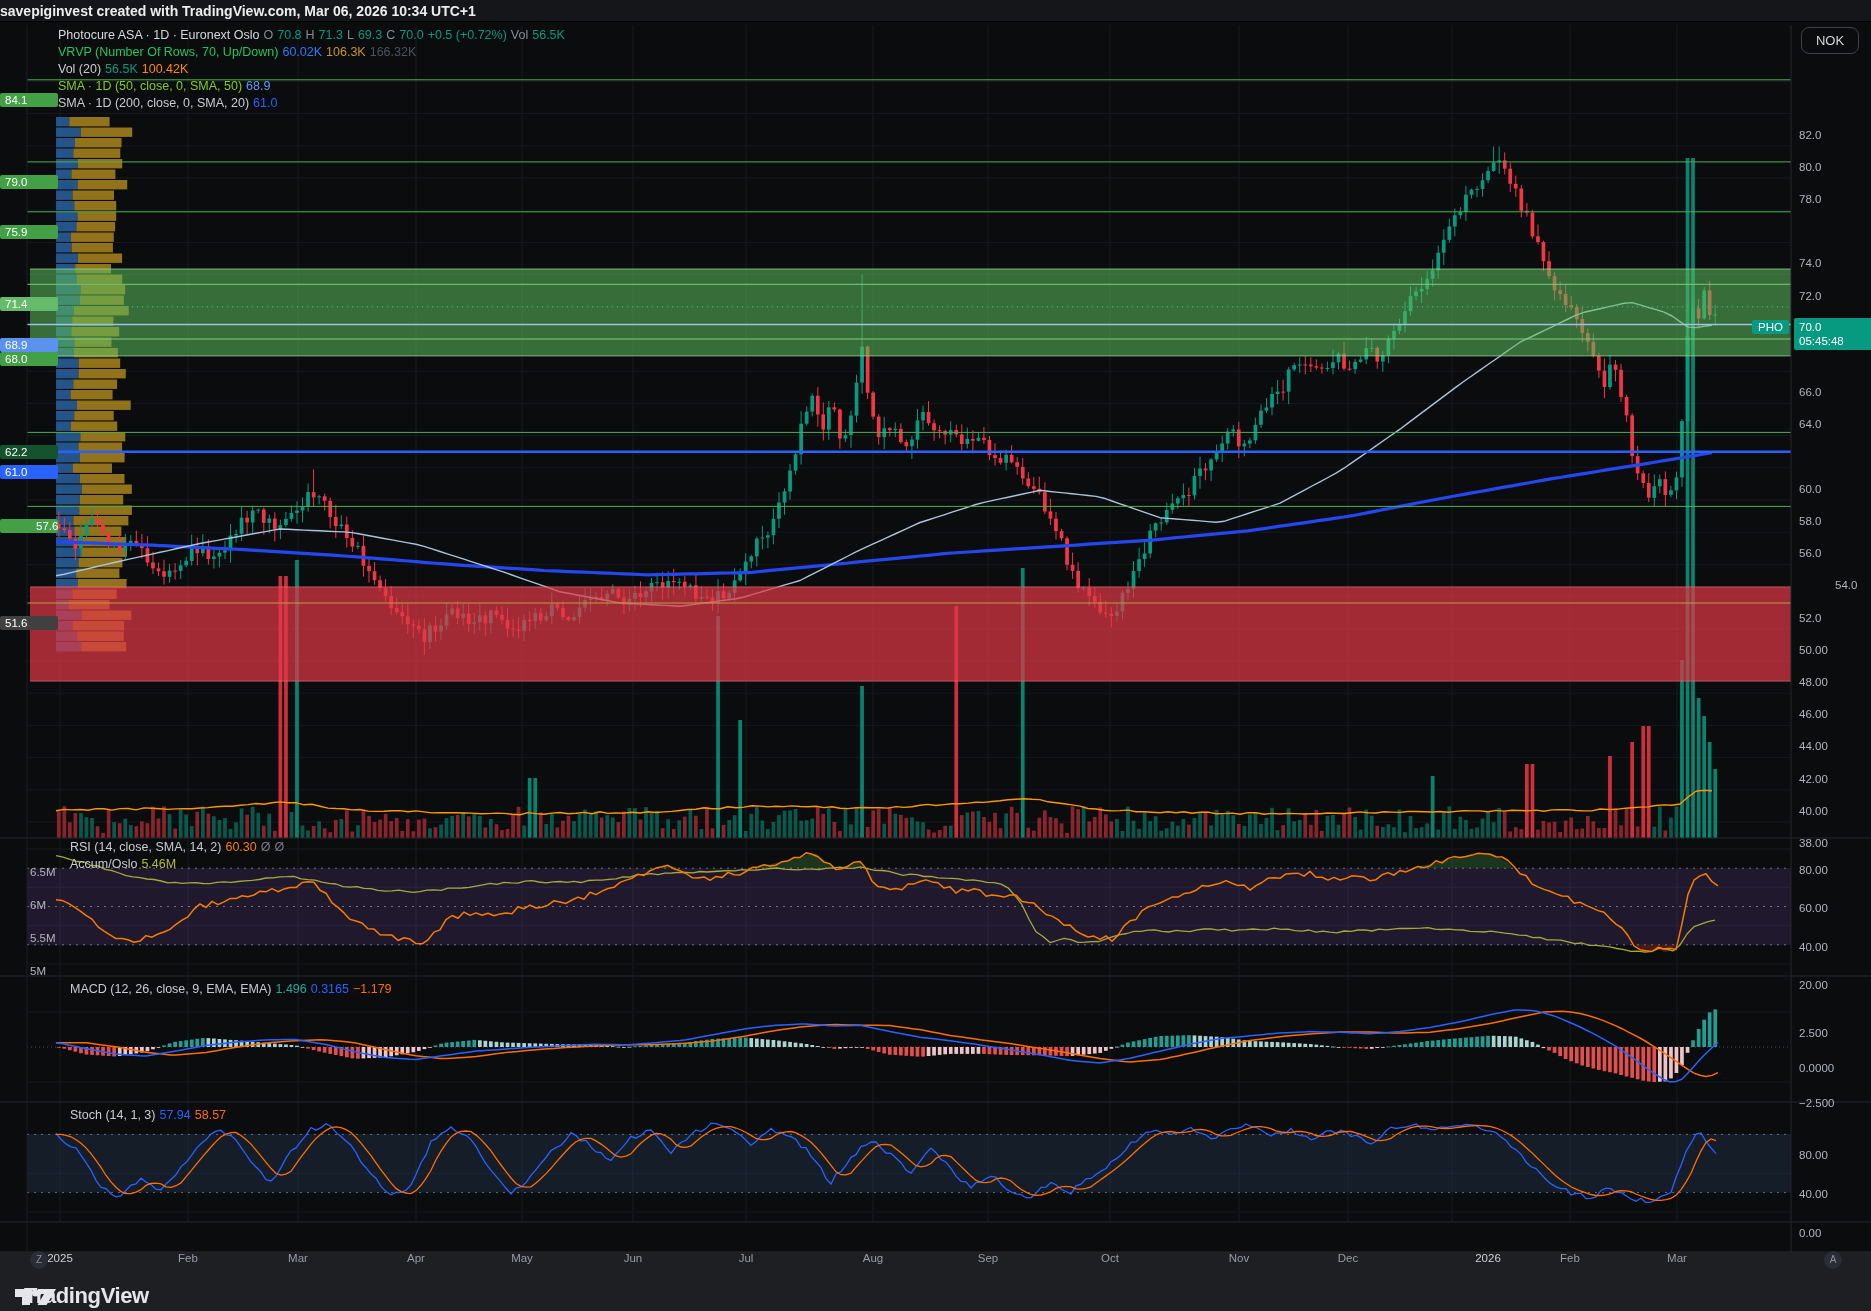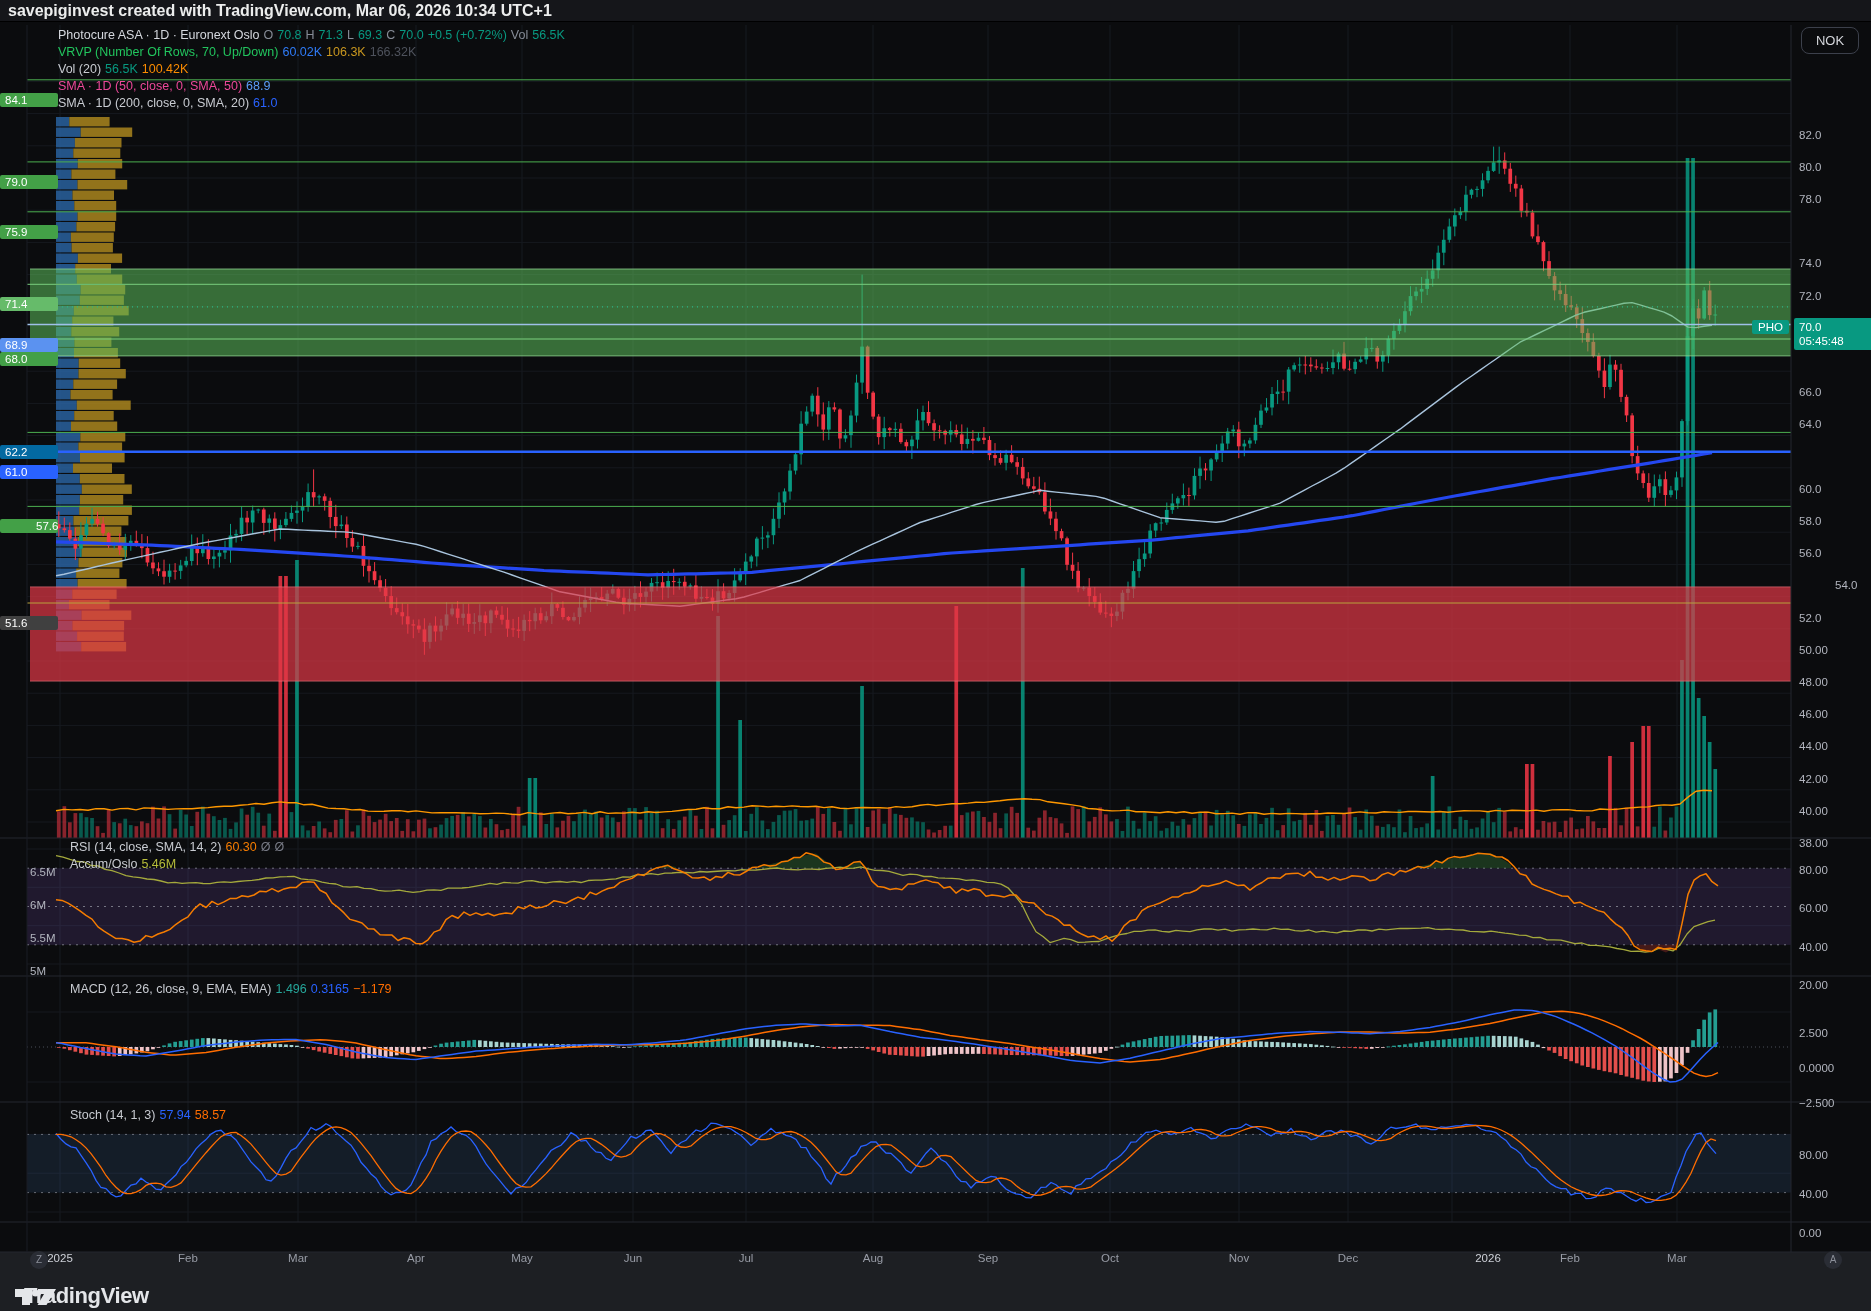--- a/index.html
+++ b/index.html
@@ -1,20 +1,20 @@
 <!DOCTYPE html>
 <html><head>
 <meta charset="utf-8">
 <style>
   html,body{margin:0;padding:0;background:#17181c;width:1871px;height:1311px;overflow:hidden;
     font-family:"Liberation Sans", sans-serif;}
   #screen{position:relative;width:1871px;height:1311px;background:#1d1f23;}
   #attrbar{position:absolute;left:0;top:0;width:1871px;height:22px;background:#15161a;
-    border-bottom:1px solid #000;color:#eceded;font-size:16px;font-weight:bold;
-    line-height:22px;padding-left:8px;box-sizing:border-box;white-space:nowrap;}
+    border-bottom:1px solid #000;color:#eceded;font-size:14px;font-weight:bold;
+    line-height:22px;padding-left:0;box-sizing:border-box;white-space:nowrap;}
   #chartwrap{position:absolute;left:0;top:22px;width:1871px;height:1230px;background:#0b0c0e;}
   svg{position:absolute;left:0;top:0;}
   .legend{position:absolute;white-space:nowrap;font-size:12.5px;z-index:30;}
   .legend span{margin-right:4px;}
   .axlabel{position:absolute;font-size:11.5px;color:#b2b5be;z-index:20;white-space:nowrap;}
   .badge{position:absolute;left:1794px;width:58px;font-size:11.5px;color:#fff;text-align:left;
     padding:1px 5px;border-radius:2px;z-index:25;box-sizing:border-box;}
   .timelabel{position:absolute;top:1252px;font-size:11.5px;color:#989ca6;transform:translateX(-50%);z-index:20;}
   #nok{position:absolute;left:1801px;top:27px;width:58px;height:27px;background:transparent;
     border:1px solid #3c404b;border-radius:8px;color:#d6d8dd;font-size:13px;z-index:40;
@@ -1468,21 +1468,21 @@
       <div class="axlabel" style="left: 30px; top: 866px;">6.5M</div>
       <div class="axlabel" style="left: 30px; top: 899px;">6M</div>
       <div class="axlabel" style="left: 30px; top: 932px;">5.5M</div>
       <div class="axlabel" style="left: 30px; top: 965px;">5M</div>
       <div class="badge" style="left: 0px; top: 92.79px; background: rgb(67, 160, 71);">84.1</div>
       <div class="badge" style="left: 0px; top: 174.9px; background: rgb(67, 160, 71);">79.0</div>
       <div class="badge" style="left: 0px; top: 224.81px; background: rgb(67, 160, 71);">75.9</div>
       <div class="badge" style="left: 0px; top: 297.26px; background: rgb(102, 187, 106);">71.4</div>
       <div class="badge" style="left: 0px; top: 337.51px; background: rgb(91, 146, 240);">68.9</div>
       <div class="badge" style="left: 0px; top: 352px; background: rgb(67, 160, 71);">68.0</div>
-      <div class="badge" style="left: 0px; top: 445.38px; background: #0369a1;">62.2</div>
+      <div class="badge" style="left: 0px; top: 445.38px; background: #14532d;">62.2</div>
       <div class="badge" style="left: 0px; top: 464.7px; background: rgb(41, 98, 255);">61.0</div>
       <div class="badge" style="left: 0px; top: 519.44px; background: rgb(67, 160, 71); padding-left: 36px;">57.6</div>
       <div class="badge" style="left: 0px; top: 616.04px; background: #404040;">51.6</div>
       <div class="timelabel" style="left: 60px; top: 1252px; color: rgb(206, 209, 216);">2025</div>
       <div class="timelabel" style="left: 188px; top: 1252px;">Feb</div>
       <div class="timelabel" style="left: 298px; top: 1252px;">Mar</div>
       <div class="timelabel" style="left: 416px; top: 1252px;">Apr</div>
       <div class="timelabel" style="left: 522px; top: 1252px;">May</div>
       <div class="timelabel" style="left: 633px; top: 1252px;">Jun</div>
       <div class="timelabel" style="left: 746px; top: 1252px;">Jul</div>
@@ -1492,21 +1492,21 @@
       <div class="timelabel" style="left: 1239px; top: 1252px;">Nov</div>
       <div class="timelabel" style="left: 1348px; top: 1252px;">Dec</div>
       <div class="timelabel" style="left: 1488px; top: 1252px; color: rgb(206, 209, 216);">2026</div>
       <div class="timelabel" style="left: 1570px; top: 1252px;">Feb</div>
       <div class="timelabel" style="left: 1677px; top: 1252px;">Mar</div>
     </div>
 
   <div class="legend" style="left:58px;top:28px;"><span style="color: rgb(213, 216, 222);">Photocure ASA · 1D · Euronext Oslo</span><span style="color: rgb(134, 140, 151);">O</span><span style="color: rgb(8, 153, 129);">70.8</span><span style="color: rgb(134, 140, 151);">H</span><span style="color: rgb(8, 153, 129);">71.3</span><span style="color: rgb(134, 140, 151);">L</span><span style="color: rgb(8, 153, 129);">69.3</span><span style="color: rgb(134, 140, 151);">C</span><span style="color: rgb(8, 153, 129);">70.0</span><span style="color: rgb(8, 153, 129);">+0.5 (+0.72%)</span><span style="color: rgb(134, 140, 151);">Vol</span><span style="color: rgb(8, 153, 129);">56.5K</span></div>
   <div class="legend" style="left:58px;top:45px;"><span style="color: #22c55e;">VRVP (Number Of Rows, 70, Up/Down)</span><span style="color: rgb(47, 123, 246);">60.02K</span><span style="color: rgb(201, 151, 31);">106.3K</span><span style="color: rgb(78, 82, 92);">166.32K</span></div>
   <div class="legend" style="left:58px;top:62px;"><span style="color: rgb(200, 203, 209);">Vol (20)</span><span style="color: rgb(8, 153, 129);">56.5K</span><span style="color: rgb(251, 140, 0);">100.42K</span></div>
-  <div class="legend" style="left:58px;top:79px;"><span style="color: #ec4899; margin-top: 44px;">SMA · 1D (50, close, 0, SMA, 50)</span><span style="color: rgb(91, 156, 246);">68.9</span></div>
+  <div class="legend" style="left:58px;top:79px;"><span style="color: #84cc16; margin-top: 44px;">SMA · 1D (50, close, 0, SMA, 50)</span><span style="color: rgb(91, 156, 246);">68.9</span></div>
   <div class="legend" style="left:58px;top:96px;"><span style="color: rgb(200, 203, 209);">SMA · 1D (200, close, 0, SMA, 20)</span><span style="color: rgb(41, 98, 255);">61.0</span></div>
   <div class="legend" style="left:70px;top:840px;"><span style="color: rgb(200, 203, 209);">RSI (14, close, SMA, 14, 2)</span><span style="color: rgb(245, 124, 0);">60.30</span><span style="color: rgb(120, 123, 134);">Ø</span><span style="color: rgb(120, 123, 134);">Ø</span></div>
   <div class="legend" style="left:70px;top:857px;"><span style="color: rgb(200, 203, 209);">Accum/Oslo</span><span style="color: rgb(183, 189, 58);">5.46M</span></div>
   <div class="legend" style="left:70px;top:982px;"><span style="color: rgb(200, 203, 209);">MACD (12, 26, close, 9, EMA, EMA)</span><span style="color: rgb(38, 166, 154);">1.496</span><span style="color: rgb(41, 98, 255);">0.3165</span><span style="color: rgb(255, 109, 0);">−1.179</span></div>
   <div class="legend" style="left:70px;top:1108px;"><span style="color: rgb(200, 203, 209);">Stoch (14, 1, 3)</span><span style="color: rgb(41, 98, 255);">57.94</span><span style="color: rgb(255, 109, 0);">58.57</span></div>
 
   <button id="nok">NOK</button>
 
   <div id="photag">PHO</div>
   <div id="lastprice">

